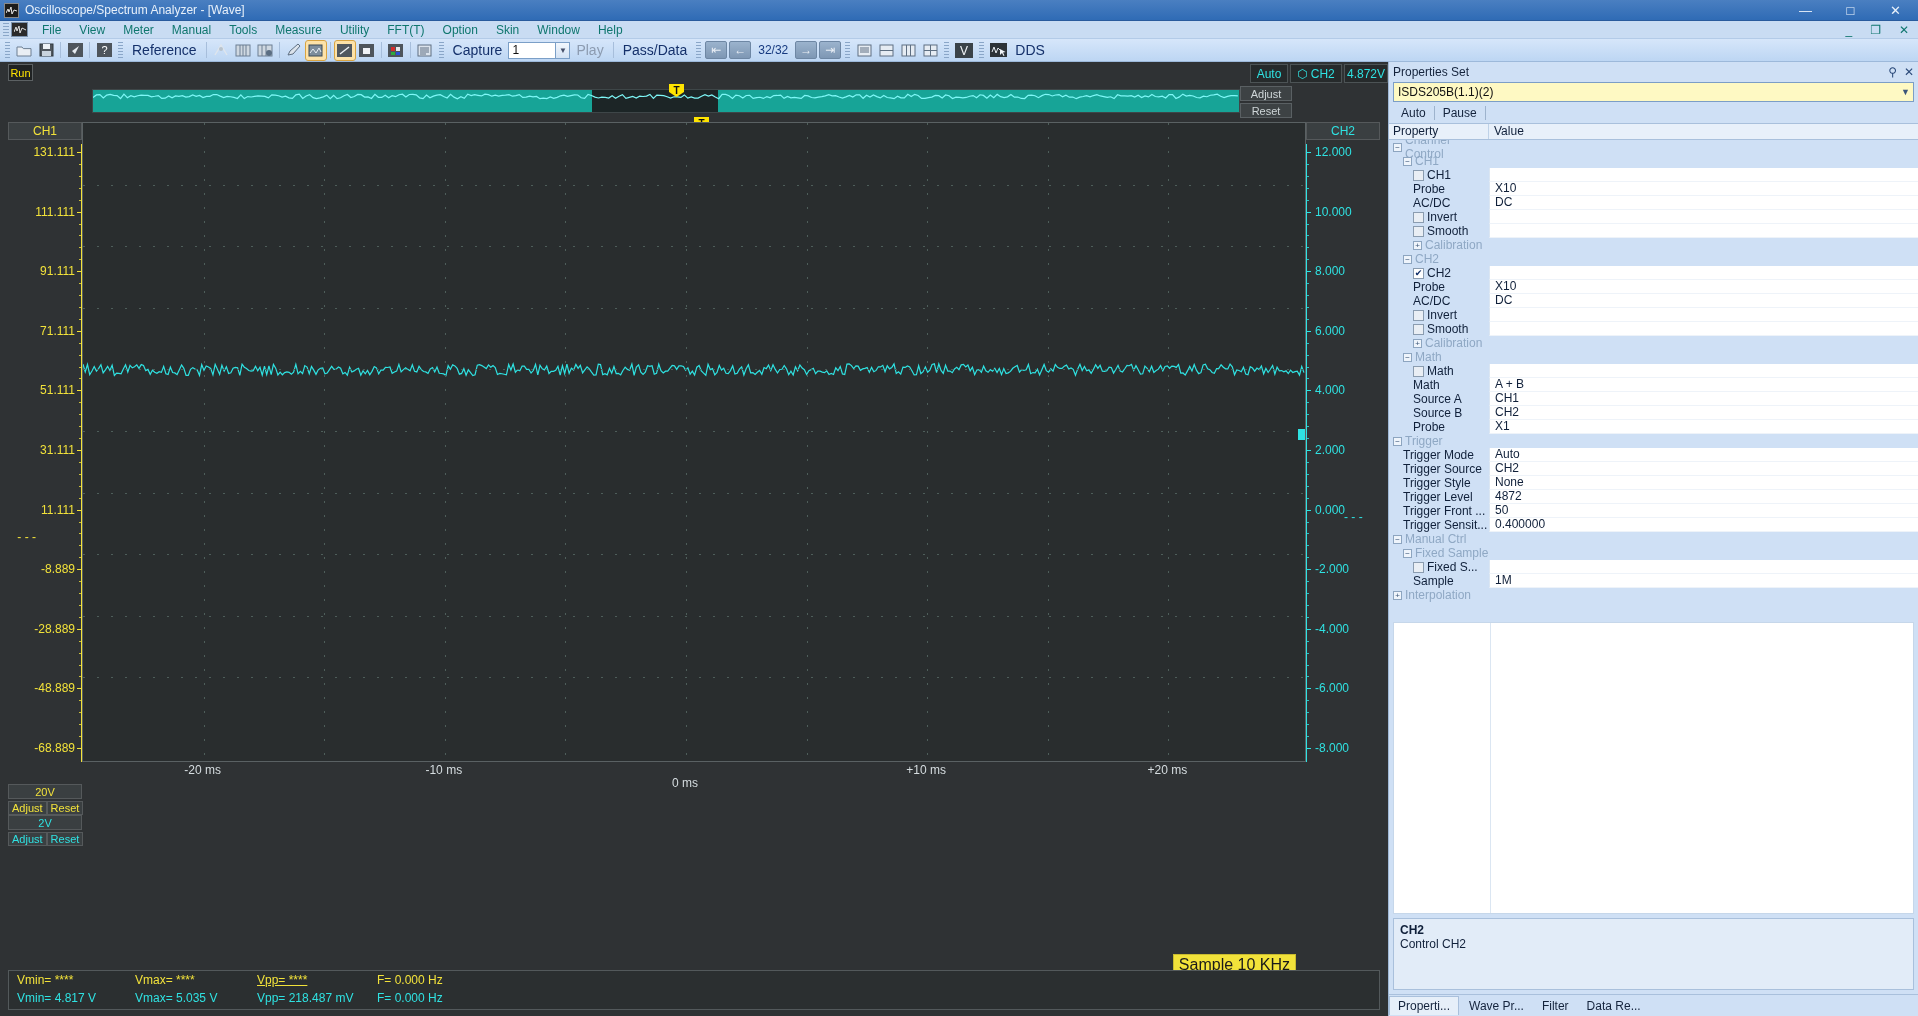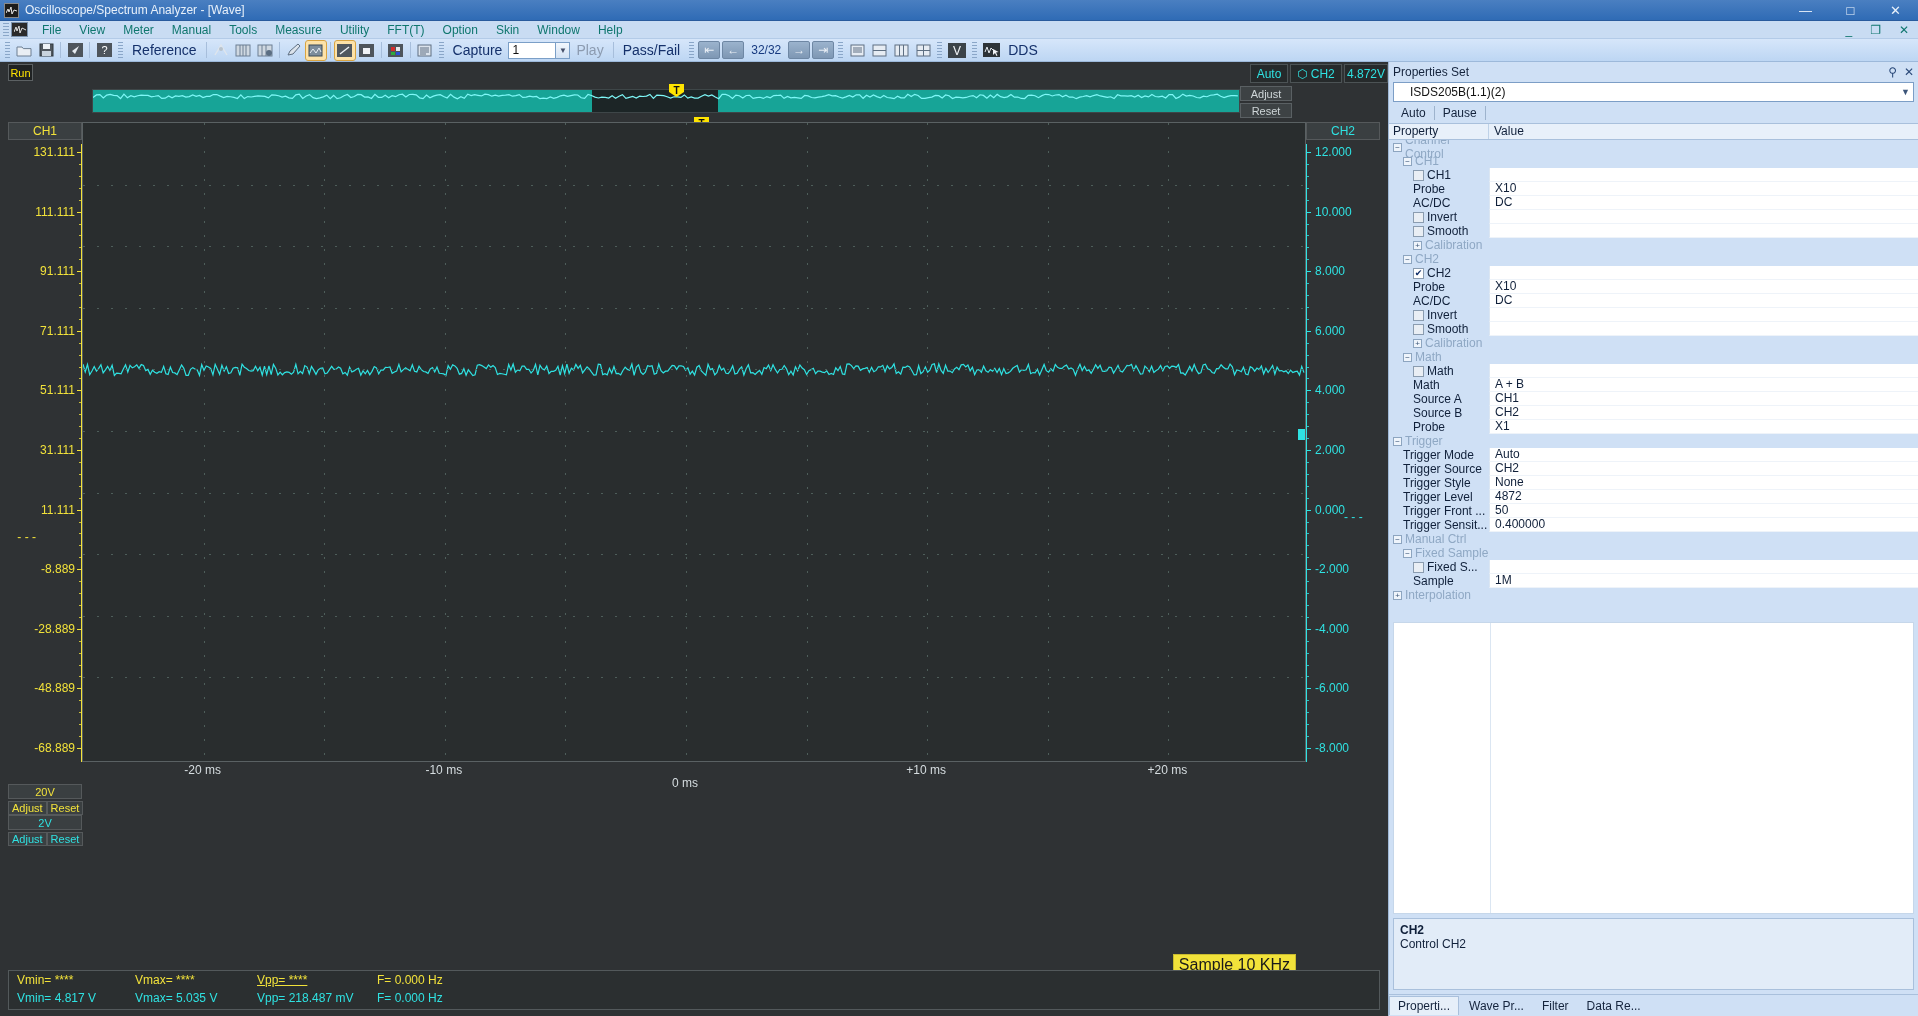--- a/index.html
+++ b/index.html
@@ -157,22 +157,22 @@
   .measrow.r1 .measitem{ color:#f2e23a;}
   .measrow.r2 .measitem{ color:#2fe2e2;}
   
   #ps-head{
     height:19px;display:flex;align-items:center;padding:0 4px;
     color:#14233c;font-size:12px;
   }
   #ps-head .sp{ flex:1;}
   #ps-head .hicon{ font-size:12px;color:#2b4a7a;margin-left:7px;}
   #ps-combo{
-    margin:1px 4px;height:20px;background:#ffffff;border:1px solid #7c9ec6;
-    display:flex;align-items:center;padding-left:16px;font-size:12px;color:#111;
+    margin:1px 4px;height:20px;background:#fef9c3;border:1px solid #7c9ec6;
+    display:flex;align-items:center;padding-left:4px;font-size:12px;color:#111;
   }
   #ps-combo .cv{ flex:1;}
   #ps-combo .ca{ width:15px;text-align:center;font-size:9px;color:#3c567a;}
   #ps-toolrow{ height:20px;display:flex;align-items:center;padding-left:4px;}
   #ps-toolrow .tb{ font-size:12px;color:#14233c;padding:0 8px;}
   #ps-toolrow .vd{ width:1px;height:14px;background:#9db3cd;}
   #ps-colhdr{
     height:17px;display:flex;background:#e8f0fa;border-top:1px solid #a9c0dc;
     border-bottom:1px solid #a9c0dc;font-size:12px;color:#10203a;
   }
@@ -348,21 +348,21 @@
     </div>
 
   <div class="tgrip"></div>
   <div class="tlabel">Capture</div>
   <div style="display:flex;align-items:center;">
     <div class="capbox">1</div>
     <div class="capdd">▼</div>
   </div>
   <div class="tlabel dim">Play</div>
   <div class="tsep"></div>
-  <div class="tlabel">Pass/Fail</div>
+  <div class="tlabel">Pass/Data</div>
 
   <div class="tgrip"></div>
   <div class="navbtn">⇤</div>
   <div class="navbtn">←</div>
   <div class="navcnt">32/32</div>
   <div class="navbtn">→</div>
   <div class="navbtn">⇥</div>
 
   <div class="tgrip"></div>
   <div class="tbtn">

